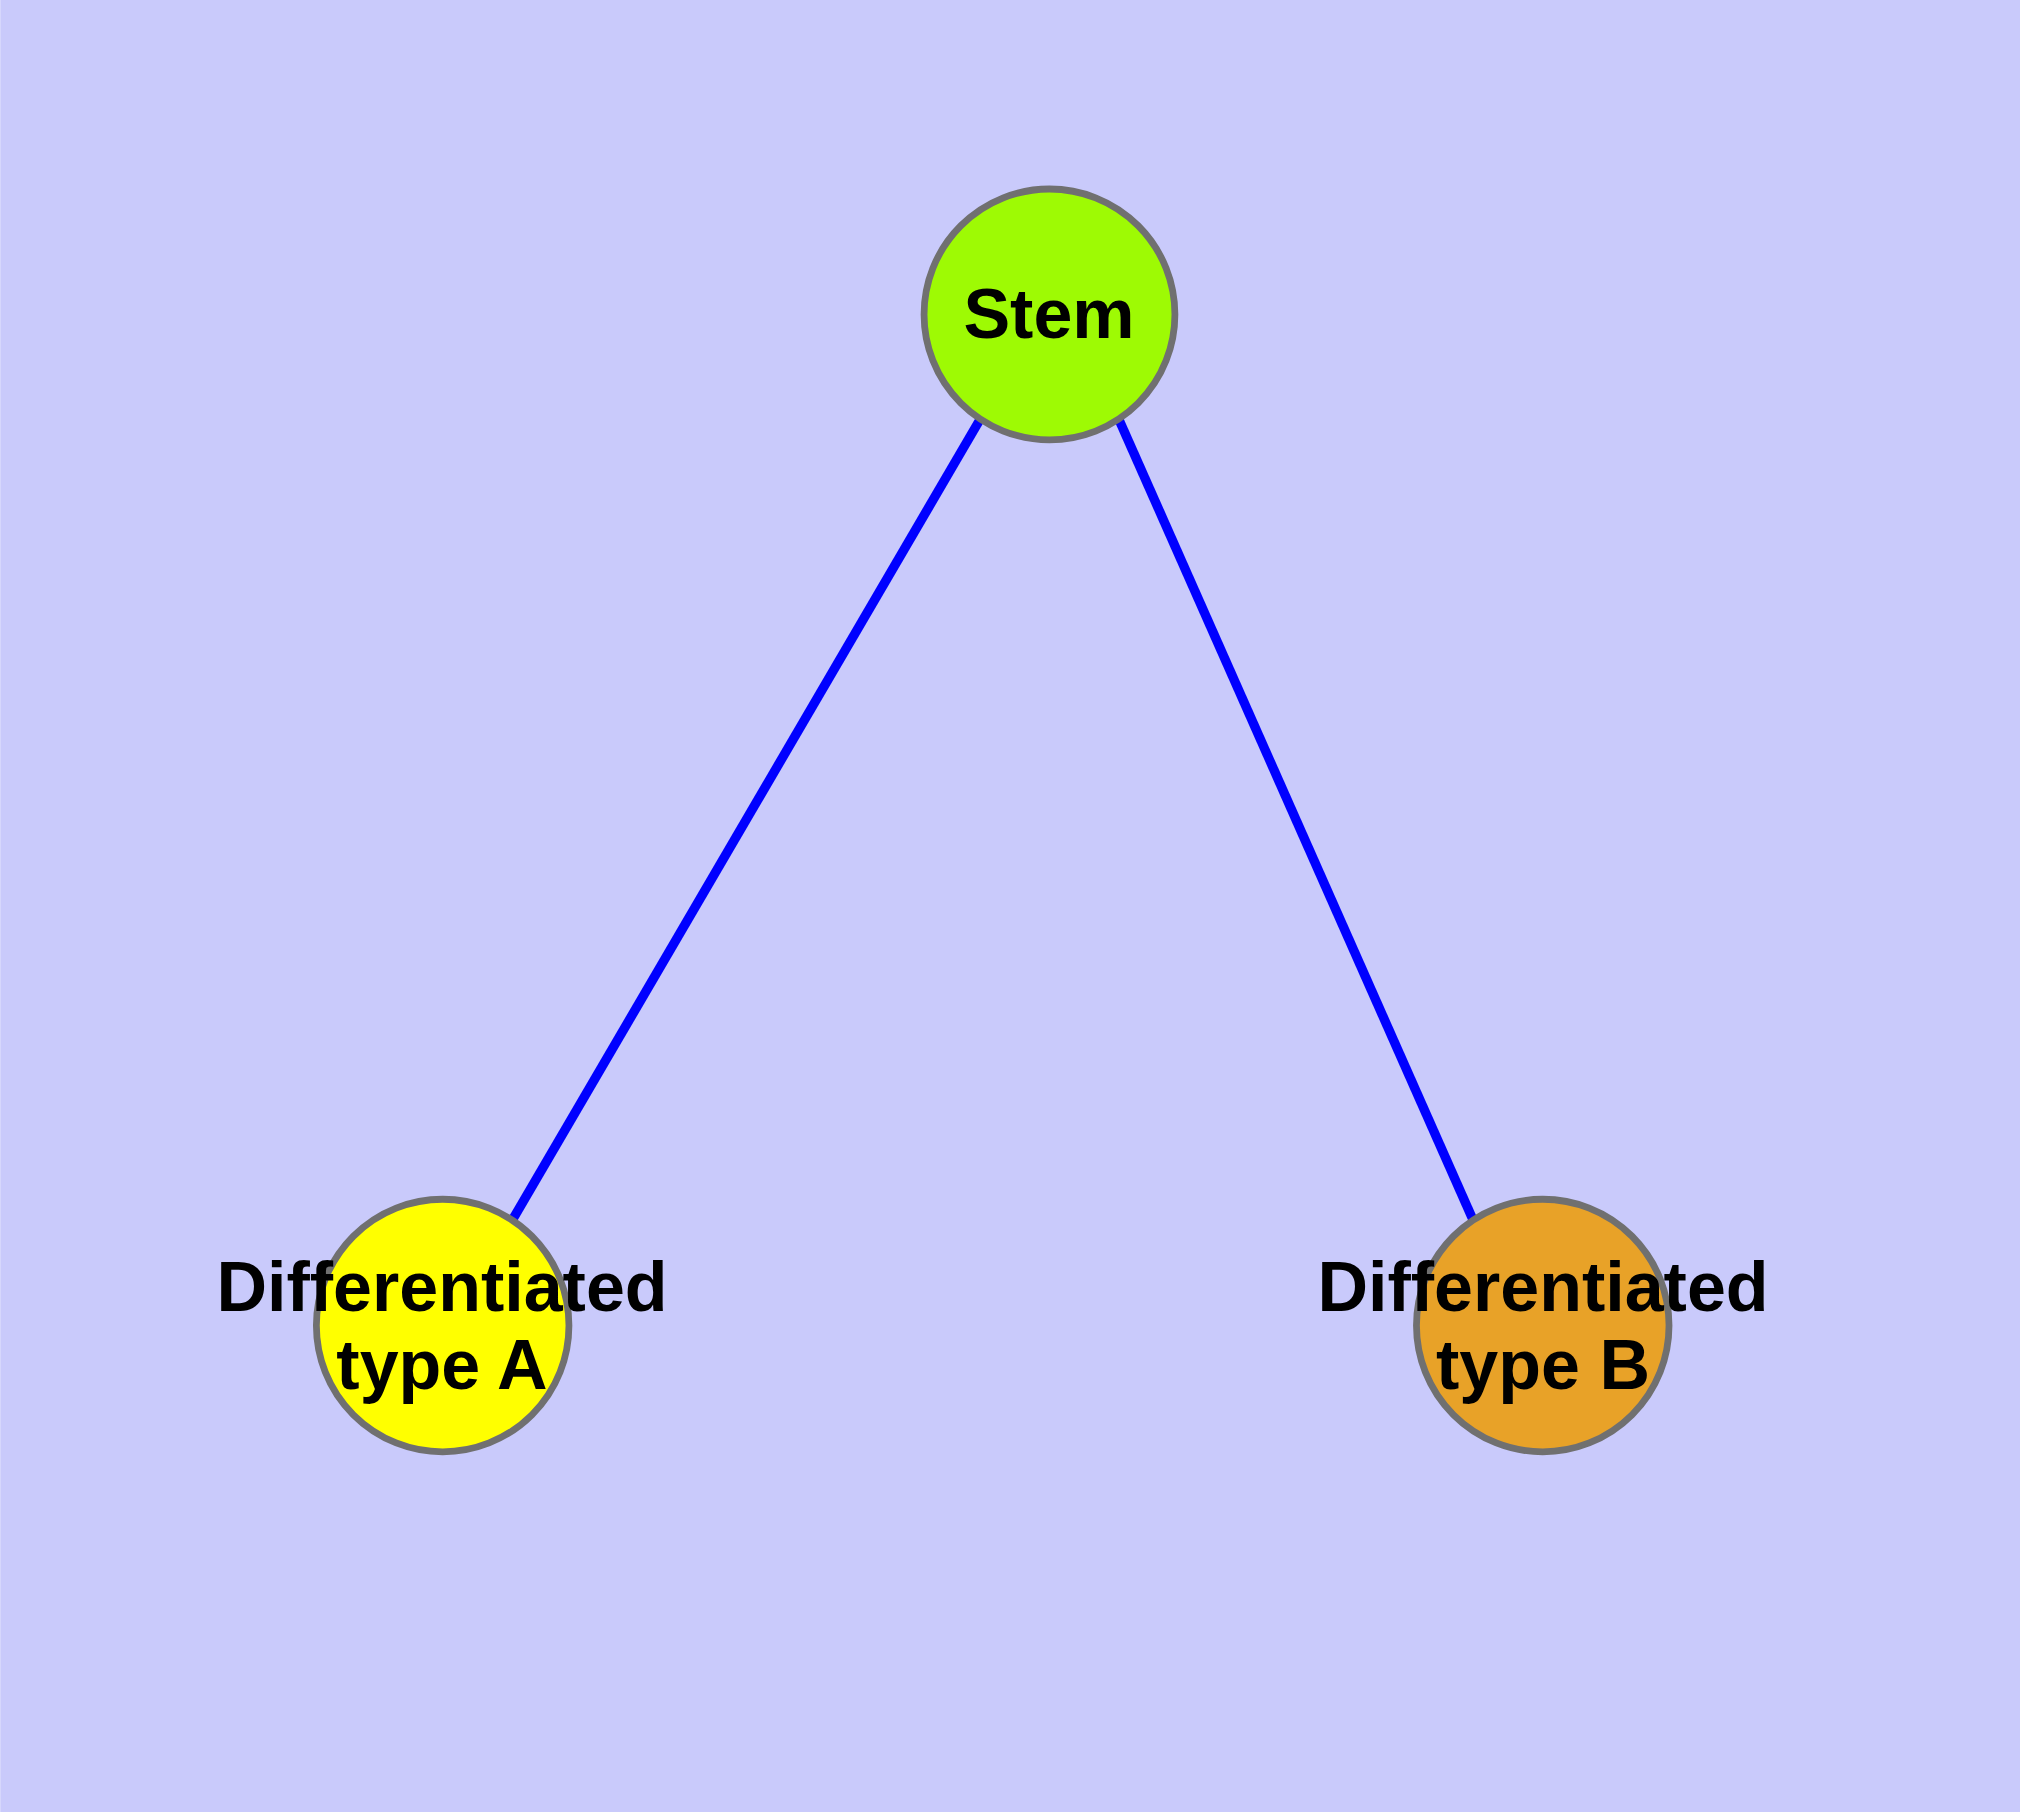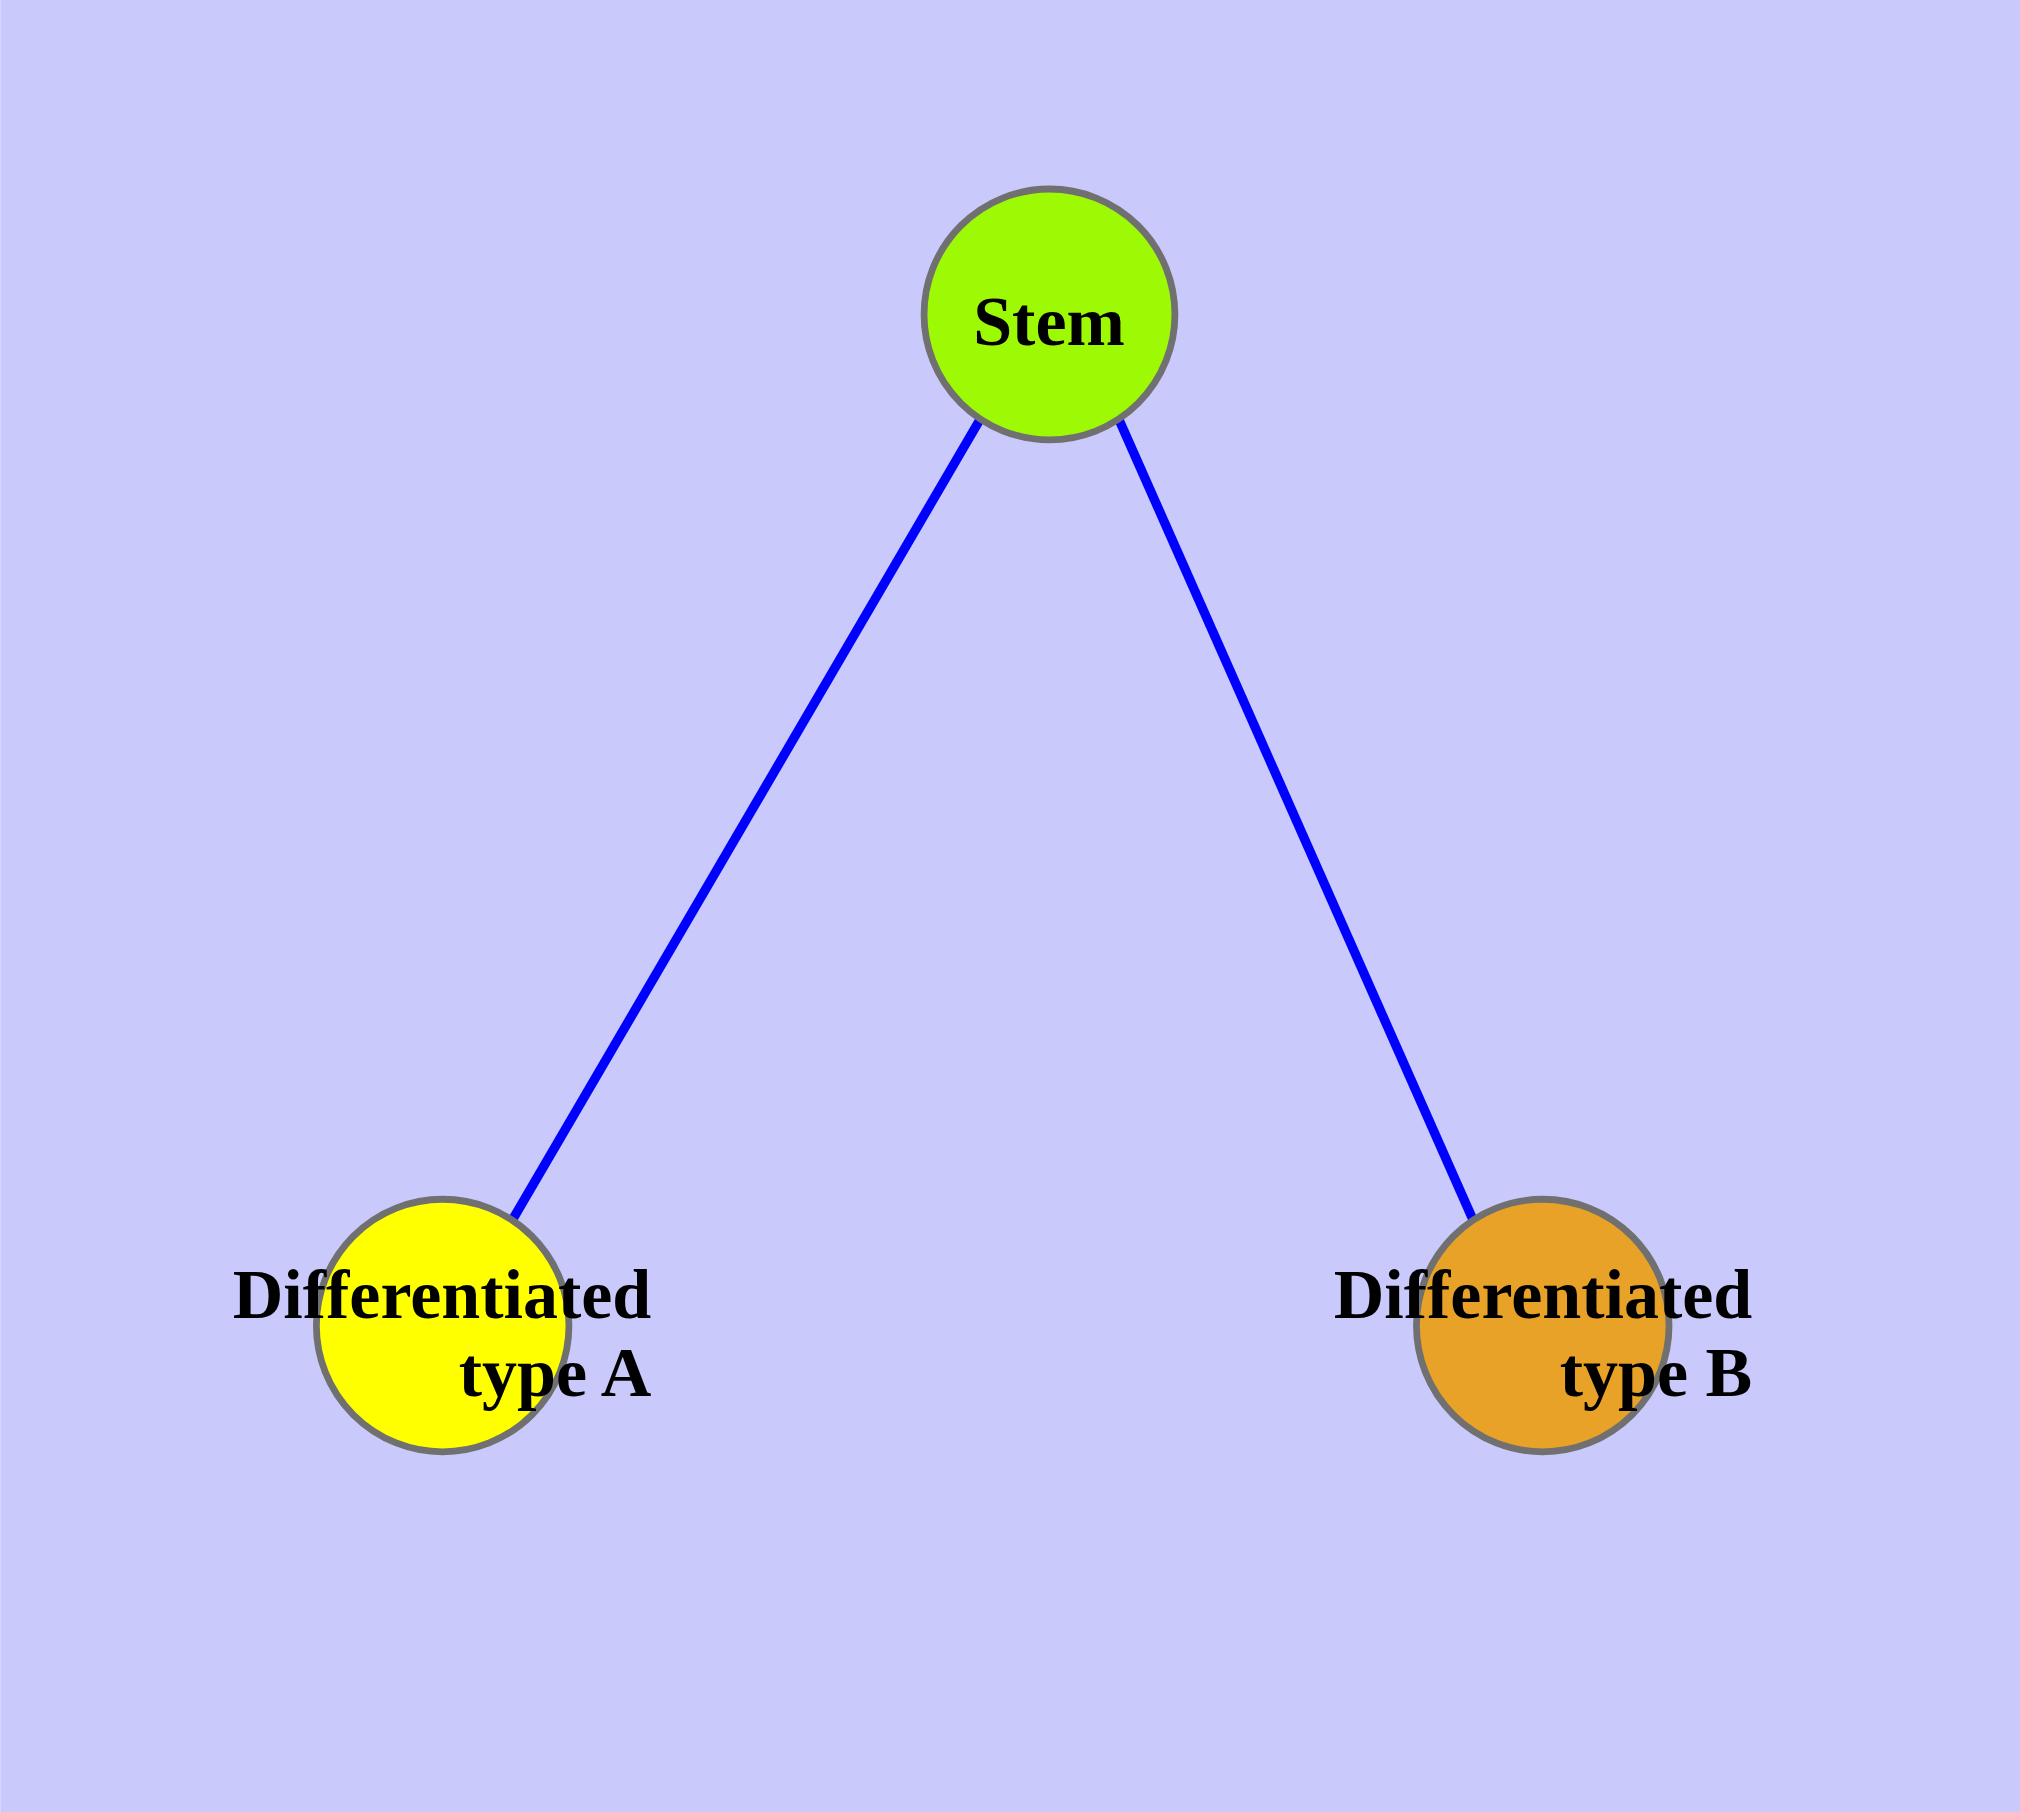--- a/index.html
+++ b/index.html
@@ -17,29 +17,28 @@
   #graph-svg {
     position: absolute;
     top: 0;
     left: 0;
     width: 2021px;
     height: 1812px;
     display: block;
   }
   .node-label {
     position: absolute;
-    text-align: right;
+    text-align: center;
     color: #000000;
-    font-family: Liberation Serif, serif;
+    font-family: Liberation Sans, sans-serif;
     font-weight: bold;
     line-height: 1.12;
     white-space: pre;
     pointer-events: none;
     transform: translate(-50%, -50%);
-    margin-top: 8px;
   }
   .node-label.big {
     font-size: 70px;
   }
 </style>
 </head>
 <body>
 
 <div id="canvas" style="width: 2021px; height: 1812px;">
 

